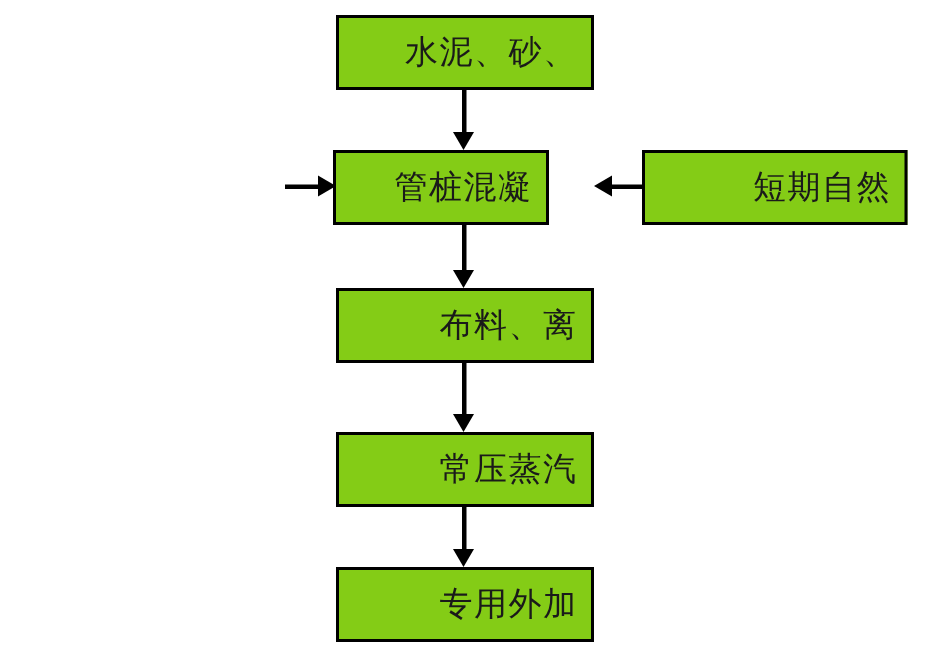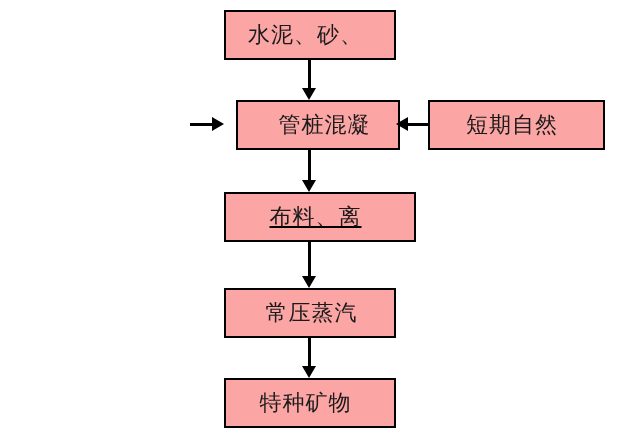--- a/index.html
+++ b/index.html
@@ -14,24 +14,24 @@
     position: relative;
     width: 619px;
     height: 437px;
     background: #ffffff;
     overflow: hidden;
   }
   .node {
     position: absolute;
     box-sizing: border-box;
     border: 2px solid #000000;
-    background: #fca5a5;
+    background: #84cc16;
     display: flex;
     align-items: center;
-    justify-content: center;
+    justify-content: flex-end;
     overflow: hidden;
     white-space: nowrap;
   }
   .node .label {
     font-size: 22px;
     line-height: 1;
     color: #1a1a1a;
     letter-spacing: 1px;
     padding-right: 9px;
     white-space: nowrap;
@@ -75,39 +75,39 @@
 </style>
 </head>
 <body>
 
 <div id="canvas">
 
   <div class="node" style="left:224px; top:10px; width:172px; height:50px;">
     <span class="label">水泥、砂、</span>
   </div>
 
-  <div class="node" style="left:236px; top:100px; width:164px; height:50px;padding-left:22px;">
+  <div class="node" style="left:222px; top:100px; width:144px; height:50px;padding-left:22px;">
     <span class="label">管桩混凝</span>
   </div>
 
 
   <div class="node" style="left:428px; top:100px; width:177px; height:50px;">
     <span class="label">短期自然</span>
   </div>
 
-  <div class="node" style="left:224px; top:192px; width:192px; height:50px;text-decoration:underline;">
+  <div class="node" style="left:224px; top:192px; width:172px; height:50px;">
     <span class="label">布料、离</span>
   </div>
 
   <div class="node" style="left:224px; top:288px; width:172px; height:50px;padding-left:12px;">
     <span class="label">常压蒸汽</span>
   </div>
 
   <div class="node" style="left:224px; top:378px; width:172px; height:50px;">
-    <span class="label">特种矿物</span>
+    <span class="label">专用外加</span>
   </div>
 
   <div class="conn-v" style="left:308px; top:60px; height:30px;"></div>
   <div class="head-down" style="left:302px; top:88px;"></div>
 
   <div class="conn-h" style="left:190px; top:123px; width:24px;"></div>
   <div class="head-right" style="left:212px; top:117px;"></div>
 
   <div class="conn-h" style="left:406px; top:123px; width:24px;"></div>
   <div class="head-left" style="left:396px; top:117px;"></div>

